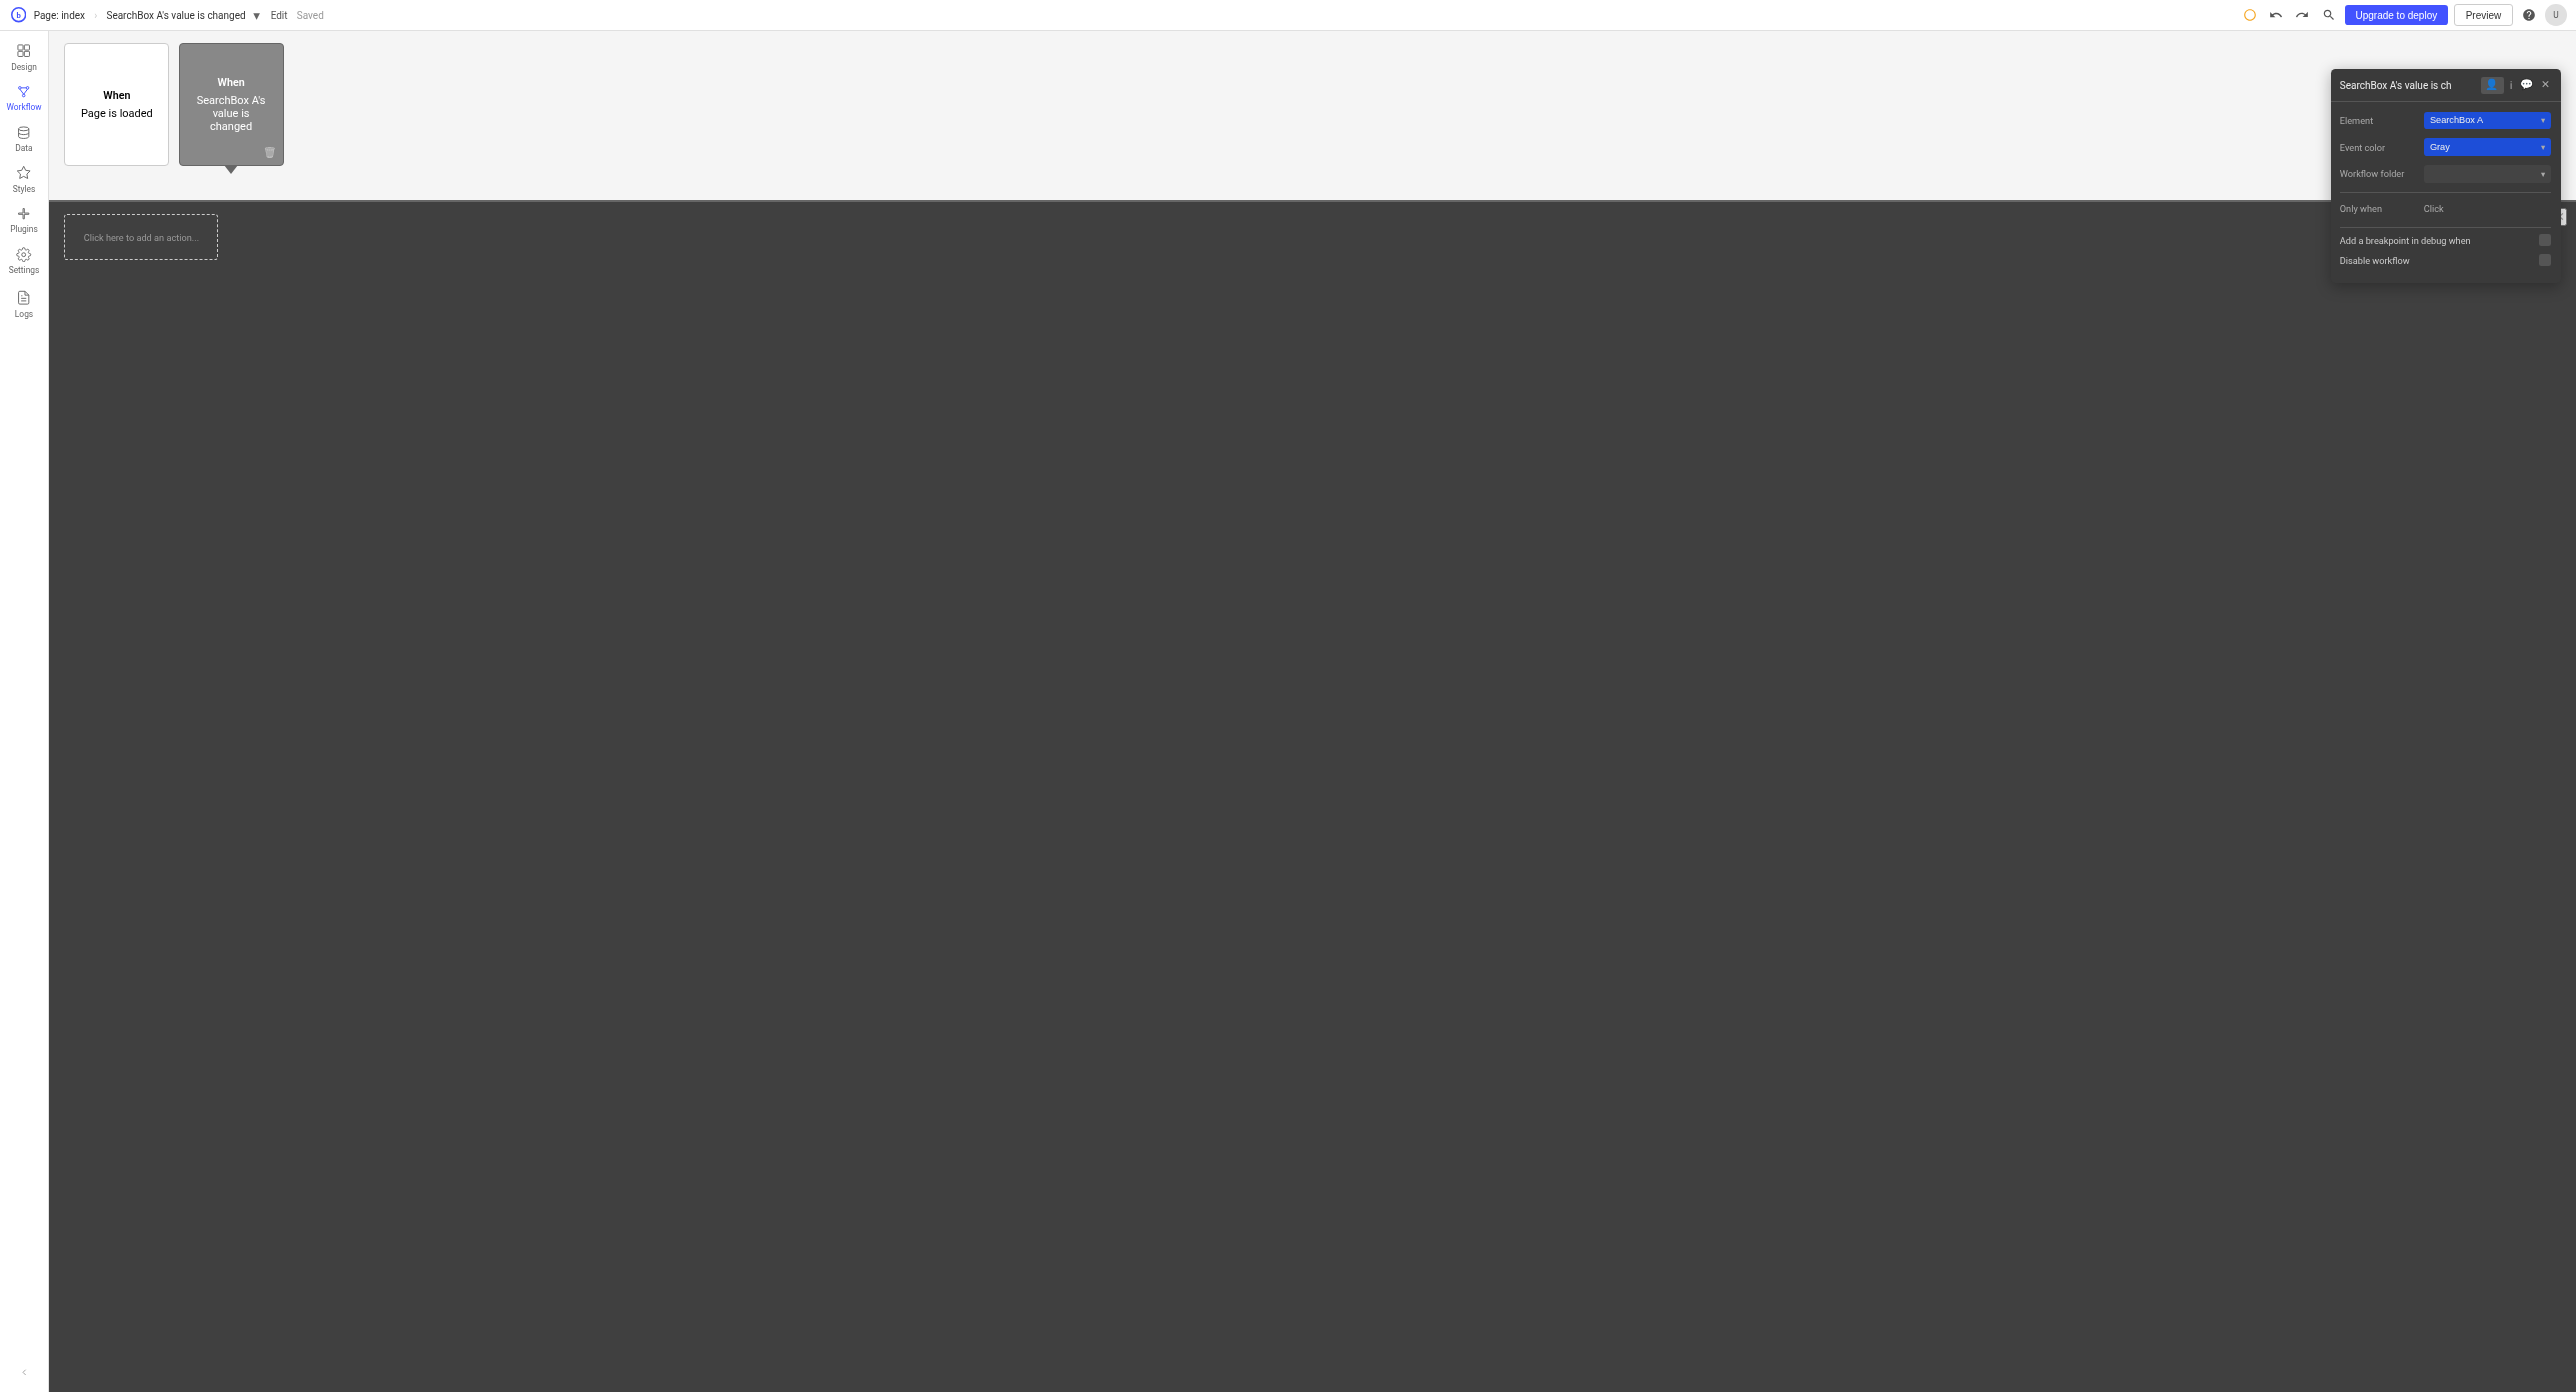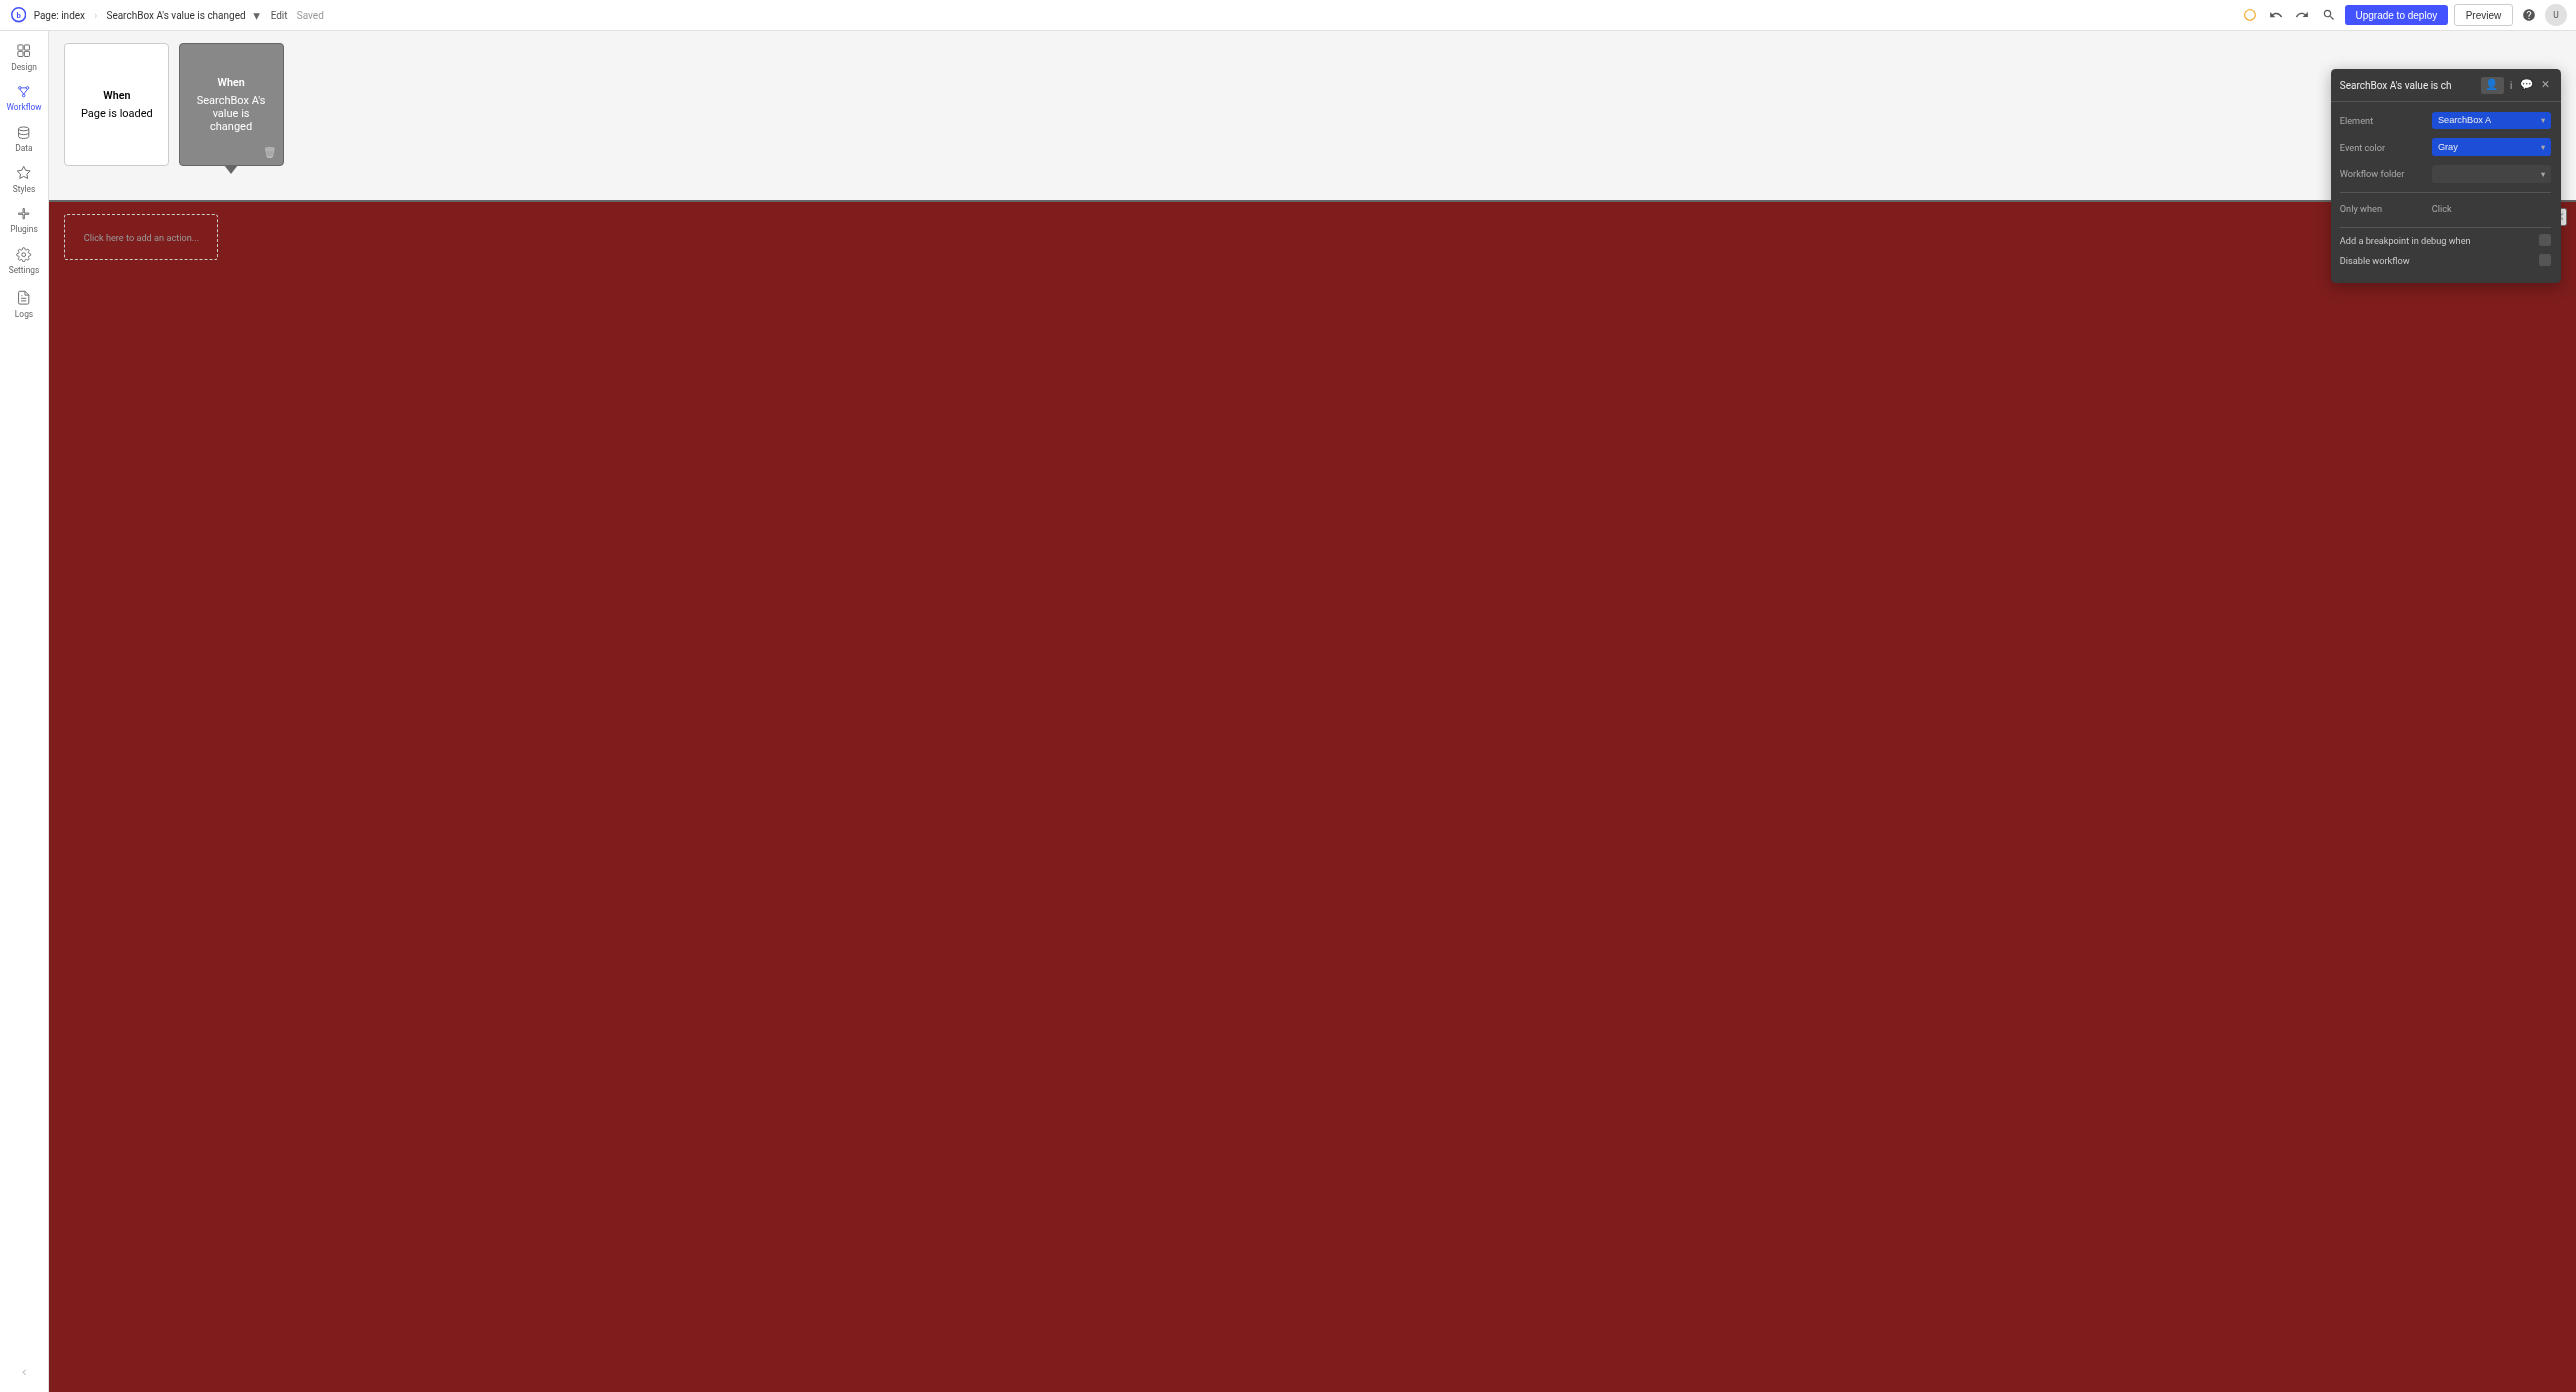--- a/index.html
+++ b/index.html
@@ -60,21 +60,21 @@
     .event-card-dashed {
       background: transparent; border: 1.5px dashed #ccc; color: #999;
       font-size: 9.2px; text-align: center;
     }
     .event-card-trash {
       position: absolute; bottom: 6.1px; right: 6.1px; color: #ccc; font-size: 10.7px;
     }
 
     
     .canvas-bottom {
-      background: #7f1d1d; border-top: 2.3px solid #666; padding: 12.3px 15.4px;
+      background: #404040; border-top: 2.3px solid #666; padding: 12.3px 15.4px;
       flex: 1; position: relative;
     }
     .action-card-dashed {
       background: transparent; border: 1.5px dashed #ccc; color: #999;
       border-radius: 3.1px; width: 154px; min-height: 46px;
       display: flex; align-items: center; justify-content: center;
       font-size: 9.2px; cursor: pointer; padding: 9.2px;
     }
     .canvas-bottom-close { position: absolute; top: 6.1px; right: 9.2px; cursor: pointer; color: #999; font-size: 12.3px; }
 
@@ -86,21 +86,21 @@
     }
     .props-header {
       display: flex; align-items: center; padding: 7.7px 9.2px; border-bottom: 0.8px solid #555; gap: 6.1px;
     }
     .props-title { font-size: 10px; color: #eee; flex: 1; overflow: hidden; text-overflow: ellipsis; white-space: nowrap; }
     .props-header-icons { display: flex; gap: 4.6px; margin-left: auto; }
     .props-header-icon { cursor: pointer; color: #aaa; font-size: 10.7px; padding: 1.5px; }
     .props-header-icon.active { color: #fff; background: #555; border-radius: 2.3px; padding: 1.5px 4.6px; }
     .props-body { padding: 9.2px; }
     .props-row { display: flex; align-items: center; margin-bottom: 9.2px; }
-    .props-label { font-size: 9.2px; color: #aaa; width: 92px; flex-shrink: 0; }
+    .props-label { font-size: 9.2px; color: #aaa; width: 84px; flex-shrink: 0; }
     .props-select-wrapper { flex: 1; position: relative; }
     .props-select-wrapper select {
       width: 100%; background: #1d4ed8; border: none; border-radius: 3.1px; color: #eee;
       padding: 3.8px 18.4px 3.8px 6.1px; font-size: 9.2px; appearance: none; cursor: pointer;
     }
     .props-select-wrapper::after {
       content: '▾'; position: absolute; right: 6.1px; top: 50%; transform: translateY(-50%);
       color: #aaa; pointer-events: none; font-size: 8.4px;
     }
     .props-text-input {

